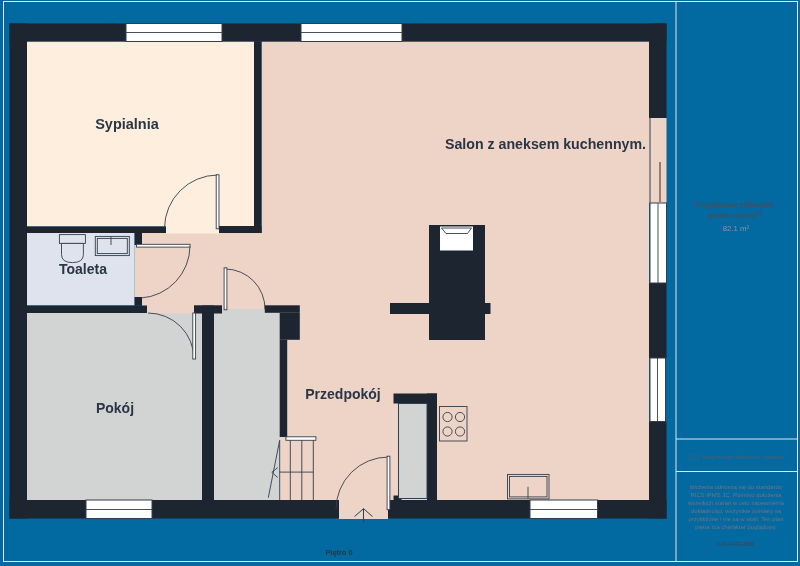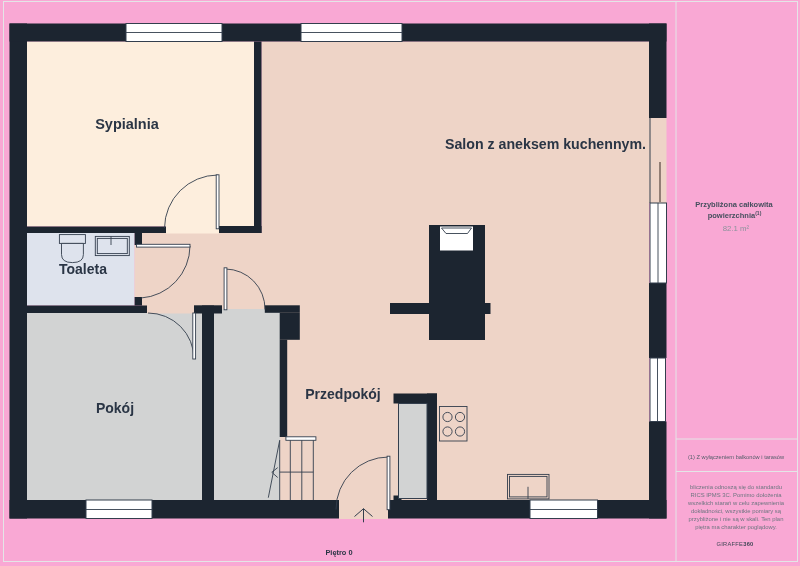--- a/index.html
+++ b/index.html
@@ -1,18 +1,18 @@
 <!DOCTYPE html>
 <html><head>
 <meta charset="utf-8">
 <style>
 html,body{margin:0;padding:0;background:#ffffff;}
 *{box-sizing:border-box;}
 body{font-family:"Liberation Sans", sans-serif;}
-#page{position:relative;width:800px;height:566px;background:#f9a8d4;overflow:hidden;}
+#page{position:relative;width:800px;height:566px;background:#0369a1;overflow:hidden;}
 </style>
 </head>
 <body>
 <div id="page">
 <svg width="800" height="566" viewBox="0 0 800 566" xmlns="http://www.w3.org/2000/svg">
 <defs></defs>
 
 <rect x="3.5" y="1.5" width="794" height="560" fill="none" stroke="#e4e5e7" stroke-width="1"></rect>
 
 <rect x="261.5" y="41.5" width="387.5" height="458.5" fill="#eed4c7"></rect>

